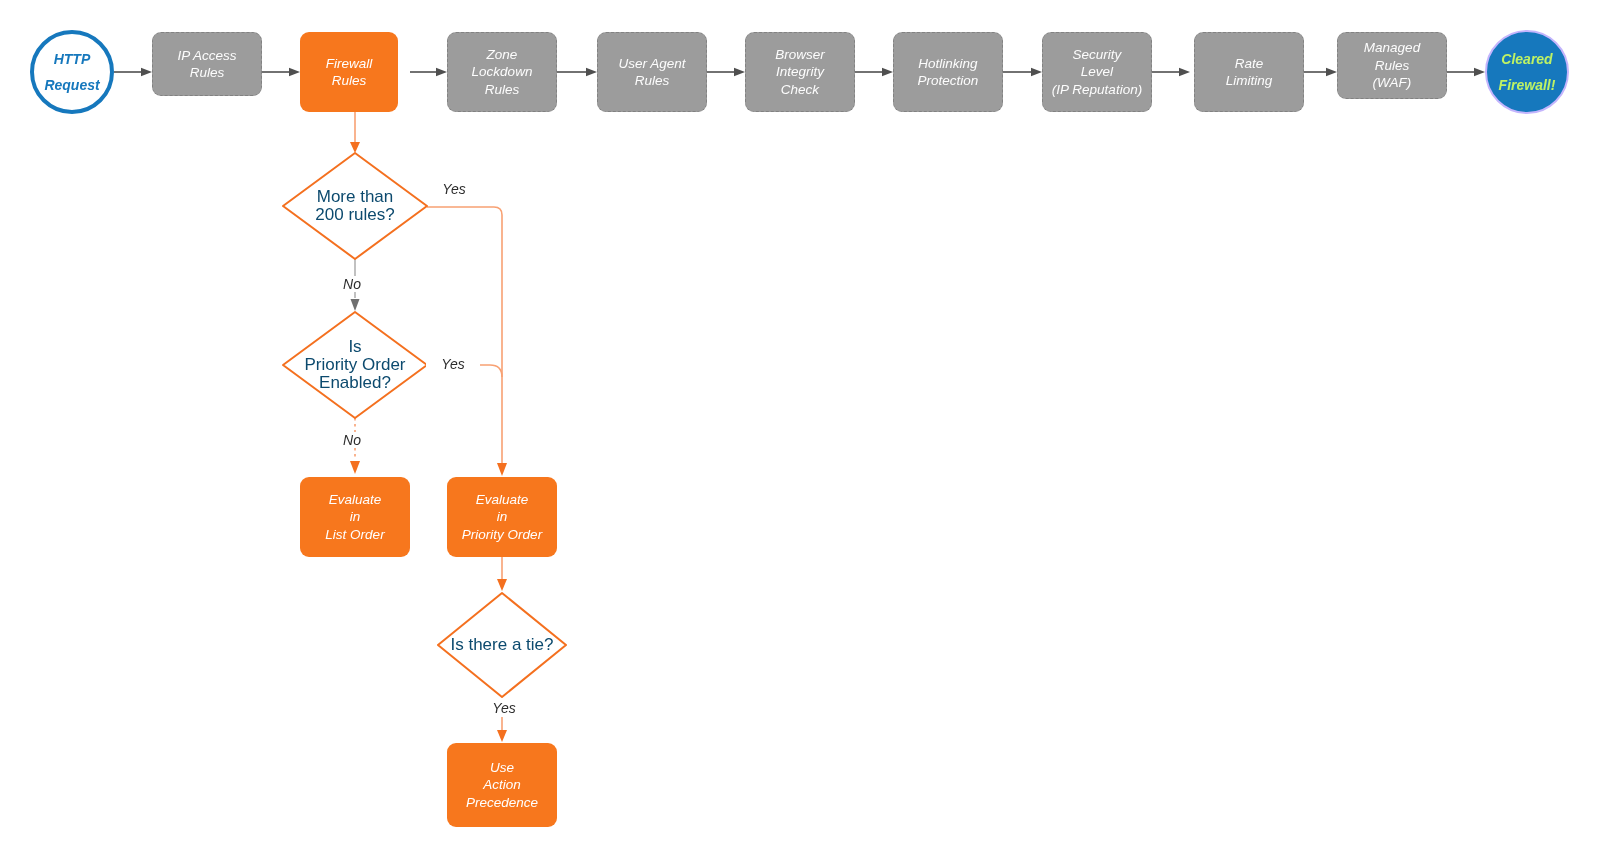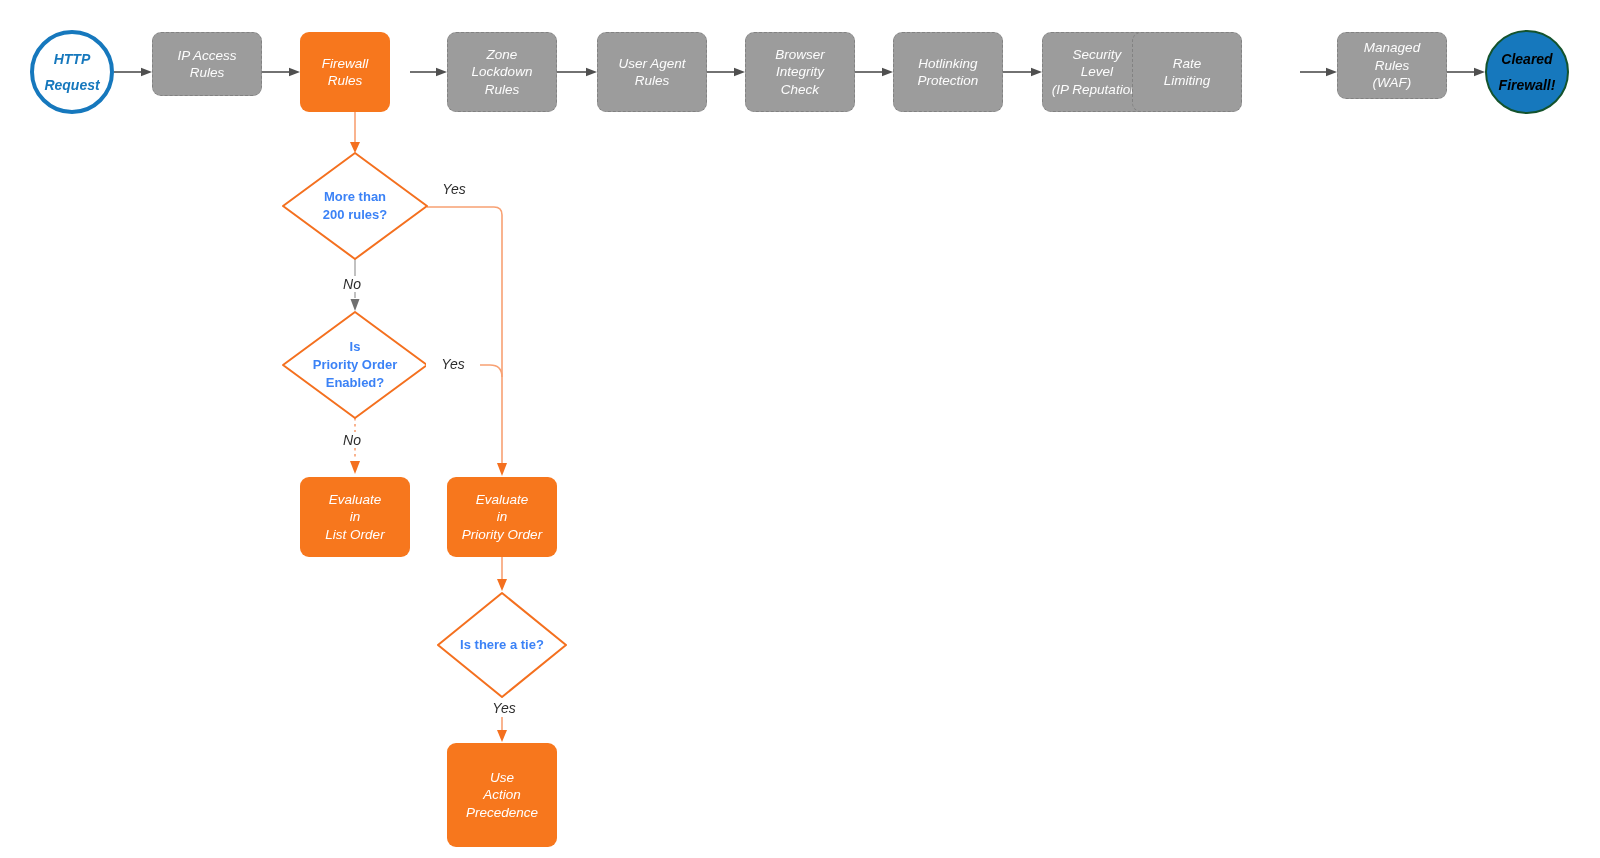--- a/index.html
+++ b/index.html
@@ -10,25 +10,25 @@
   svg.connectors { position:absolute; left:0; top:0; }
   .node {
     position:absolute; display:flex; align-items:center; justify-content:center;
     text-align:center; border-radius:9px; box-sizing:border-box;
   }
   .node .lbl { white-space:pre-line; font-style:italic; font-size:13.5px; line-height:17.5px; }
   .gray   { background:#9C9C9C; border:1.5px dashed #828282; color:#FDFDFD; }
   .orange { background:#F7771D; color:#FFFFFF; }
   .circle { border-radius:50%; }
   .start  { background:#ffffff; border:4.5px solid #1678BD; color:#1678BD; }
-  .end    { background:#1678BD; border:2px solid #14532d; color:#000000;text-align:center; }
+  .end    { background:#1678BD; border:2px solid #c4b5fd; color:#bef264;text-align:center; }
   .start .lbl, .end .lbl { font-weight:700; font-size:14px; line-height:26px; }
   .dlabel {
-    position:absolute; color:#3b82f6; font-size:13px; line-height:18px;
-    text-align:center; white-space:pre-line;font-weight:bold;
+    position:absolute; color:#0c4a6e; font-size:17px; line-height:18px;
+    text-align:center; white-space:pre-line;
   }
   .elabel {
     position:absolute; color:#2D2D2D; font-style:italic; font-size:14px;
     line-height:16px; text-align:center; background:#ffffff; padding:0 2px;
   }
 </style>
 </head>
 <body>
 
 <div id="canvas">
@@ -88,21 +88,21 @@
 
   <div class="node circle start" style="left:30px; top:30px; width:84px; height:84px;">
     <span class="lbl">HTTP
 Request</span>
   </div>
 
   <div class="node gray" style="left:152px;  top:32px; width:110px; height:64px;">
     <span class="lbl">IP Access
 Rules</span>
   </div>
-  <div class="node orange" style="left:300px;  top:32px; width:90px; height:80px;">
+  <div class="node orange" style="left:300px;  top:32px; width:98px; height:80px;">
     <span class="lbl">Firewall
 Rules</span>
   </div>
   <div class="node gray" style="left:447px;  top:32px; width:110px; height:80px;">
     <span class="lbl">Zone
 Lockdown
 Rules</span>
   </div>
   <div class="node gray" style="left:597px;  top:32px; width:110px; height:80px;">
     <span class="lbl">User Agent
@@ -115,21 +115,21 @@
   </div>
   <div class="node gray" style="left:1042px; top:32px; width:110px; height:80px;">
     <span class="lbl">Security
 Level
 (IP Reputation)</span>
   </div>
   <div class="node gray" style="left:893px;  top:32px; width:110px; height:80px;">
     <span class="lbl">Hotlinking
 Protection</span>
   </div>
-  <div class="node gray" style="left:1132px; top:32px; width:110px; height:80px;">
+  <div class="node gray" style="left:1194px; top:32px; width:110px; height:80px;">
     <span class="lbl">Rate
 Limiting</span>
   </div>
   <div class="node gray" style="left:1337px; top:32px; width:110px; height:67px;">
     <span class="lbl">Managed
 Rules
 (WAF)</span>
   </div>
 
   <div class="node circle end" style="left:1485px; top:30px; width:84px; height:84px;">
@@ -153,19 +153,19 @@
   <div class="node orange" style="left:300px; top:477px; width:110px; height:80px;">
     <span class="lbl">Evaluate
 in
 List Order</span>
   </div>
   <div class="node orange" style="left:447px; top:477px; width:110px; height:80px;">
     <span class="lbl">Evaluate
 in
 Priority Order</span>
   </div>
-  <div class="node orange" style="left:447px; top:743px; width:110px; height:104px;text-align:center;">
+  <div class="node orange" style="left:447px; top:743px; width:110px; height:84px;text-align:center;">
     <span class="lbl">Use
 Action
 Precedence</span>
   </div>
 
 </div>
 
 </body></html>

